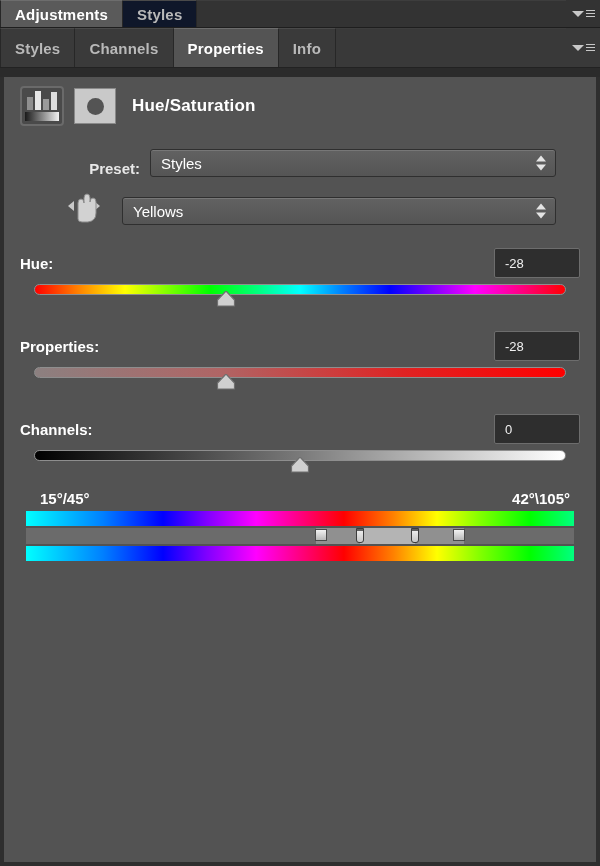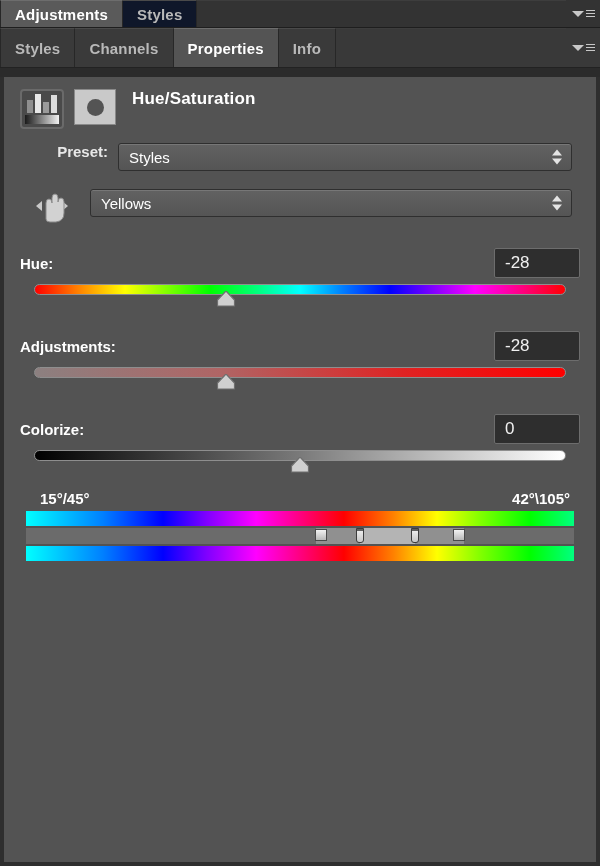--- a/index.html
+++ b/index.html
@@ -94,20 +94,21 @@
     background: #535353;
     border-left: 4px solid #2e2e2e;
     border-right: 4px solid #2e2e2e;
     border-bottom: 4px solid #2e2e2e;
     box-sizing: border-box;
   }
 
   
   .adj-header {
     display: flex;
+    align-items: center;
     padding: 12px 0 12px 16px;
     height: 58px;
     box-sizing: border-box;
   }
   .icon-adjust {
     width: 44px; height: 40px;
     background: #4a4a4a;
     border: 2px solid #6a6a6a;
     border-radius: 4px;
     box-sizing: border-box;
@@ -153,22 +154,23 @@
     margin-left: 16px;
     color: #ffffff;
     font-size: 17px;
     font-weight: bold;
     letter-spacing: 0.2px;
   }
 
   
   .row {
     display: flex;
-    align-items: flex-start;
-    padding: 0 24px;
+    align-items: flex-end;
+    padding: 0 40px;
+    margin-left: 16px;
   }
   .preset-row { margin-top: 8px; height: 34px; }
   .preset-label {
     color: #e8e8e8;
     font-size: 15px;
     font-weight: bold;
     width: 80px;
     text-align: right;
     margin-right: 10px;
   }
@@ -227,21 +229,21 @@
     font-size: 15px;
     font-weight: bold;
   }
   .value-box {
     width: 86px;
     height: 30px;
     background: #2e2e2e;
     border: 1px solid #6d6d6d;
     border-radius: 2px;
     color: #f0f0f0;
-    font-size: 17px;
+    font-size: 13px;
     display: flex;
     align-items: center;
     padding-left: 10px;
     box-sizing: border-box;
   }
   .track-wrap {
     position: relative;
     height: 26px;
     margin: 4px 14px 0 14px;
   }
@@ -463,36 +465,36 @@
       <div class="thumb" id="hue-thumb" style="left: 36%;">
         <svg width="19" height="16" viewBox="0 0 19 16">
           <path d="M9.5 0 L18 9 L18 15 L1 15 L1 9 Z" fill="#d0d0d0" stroke="#6f6f6f" stroke-width="1.2"></path>
         </svg>
       </div>
     </div>
   </div>
 
   <div class="slider-group">
     <div class="slider-head">
-      <span class="slider-label">Adjustments:</span>
+      <span class="slider-label">Properties:</span>
       <span class="value-box">-28</span>
     </div>
     <div class="track-wrap">
       <div class="track sat"></div>
       <div class="thumb" id="sat-thumb" style="left: 36%;">
         <svg width="19" height="16" viewBox="0 0 19 16">
           <path d="M9.5 0 L18 9 L18 15 L1 15 L1 9 Z" fill="#d0d0d0" stroke="#6f6f6f" stroke-width="1.2"></path>
         </svg>
       </div>
     </div>
   </div>
 
   <div class="slider-group">
     <div class="slider-head">
-      <span class="slider-label">Colorize:</span>
+      <span class="slider-label">Channels:</span>
       <span class="value-box">0</span>
     </div>
     <div class="track-wrap">
       <div class="track light"></div>
       <div class="thumb" id="light-thumb" style="left: 50%;">
         <svg width="19" height="16" viewBox="0 0 19 16">
           <path d="M9.5 0 L18 9 L18 15 L1 15 L1 9 Z" fill="#d0d0d0" stroke="#6f6f6f" stroke-width="1.2"></path>
         </svg>
       </div>
     </div>

